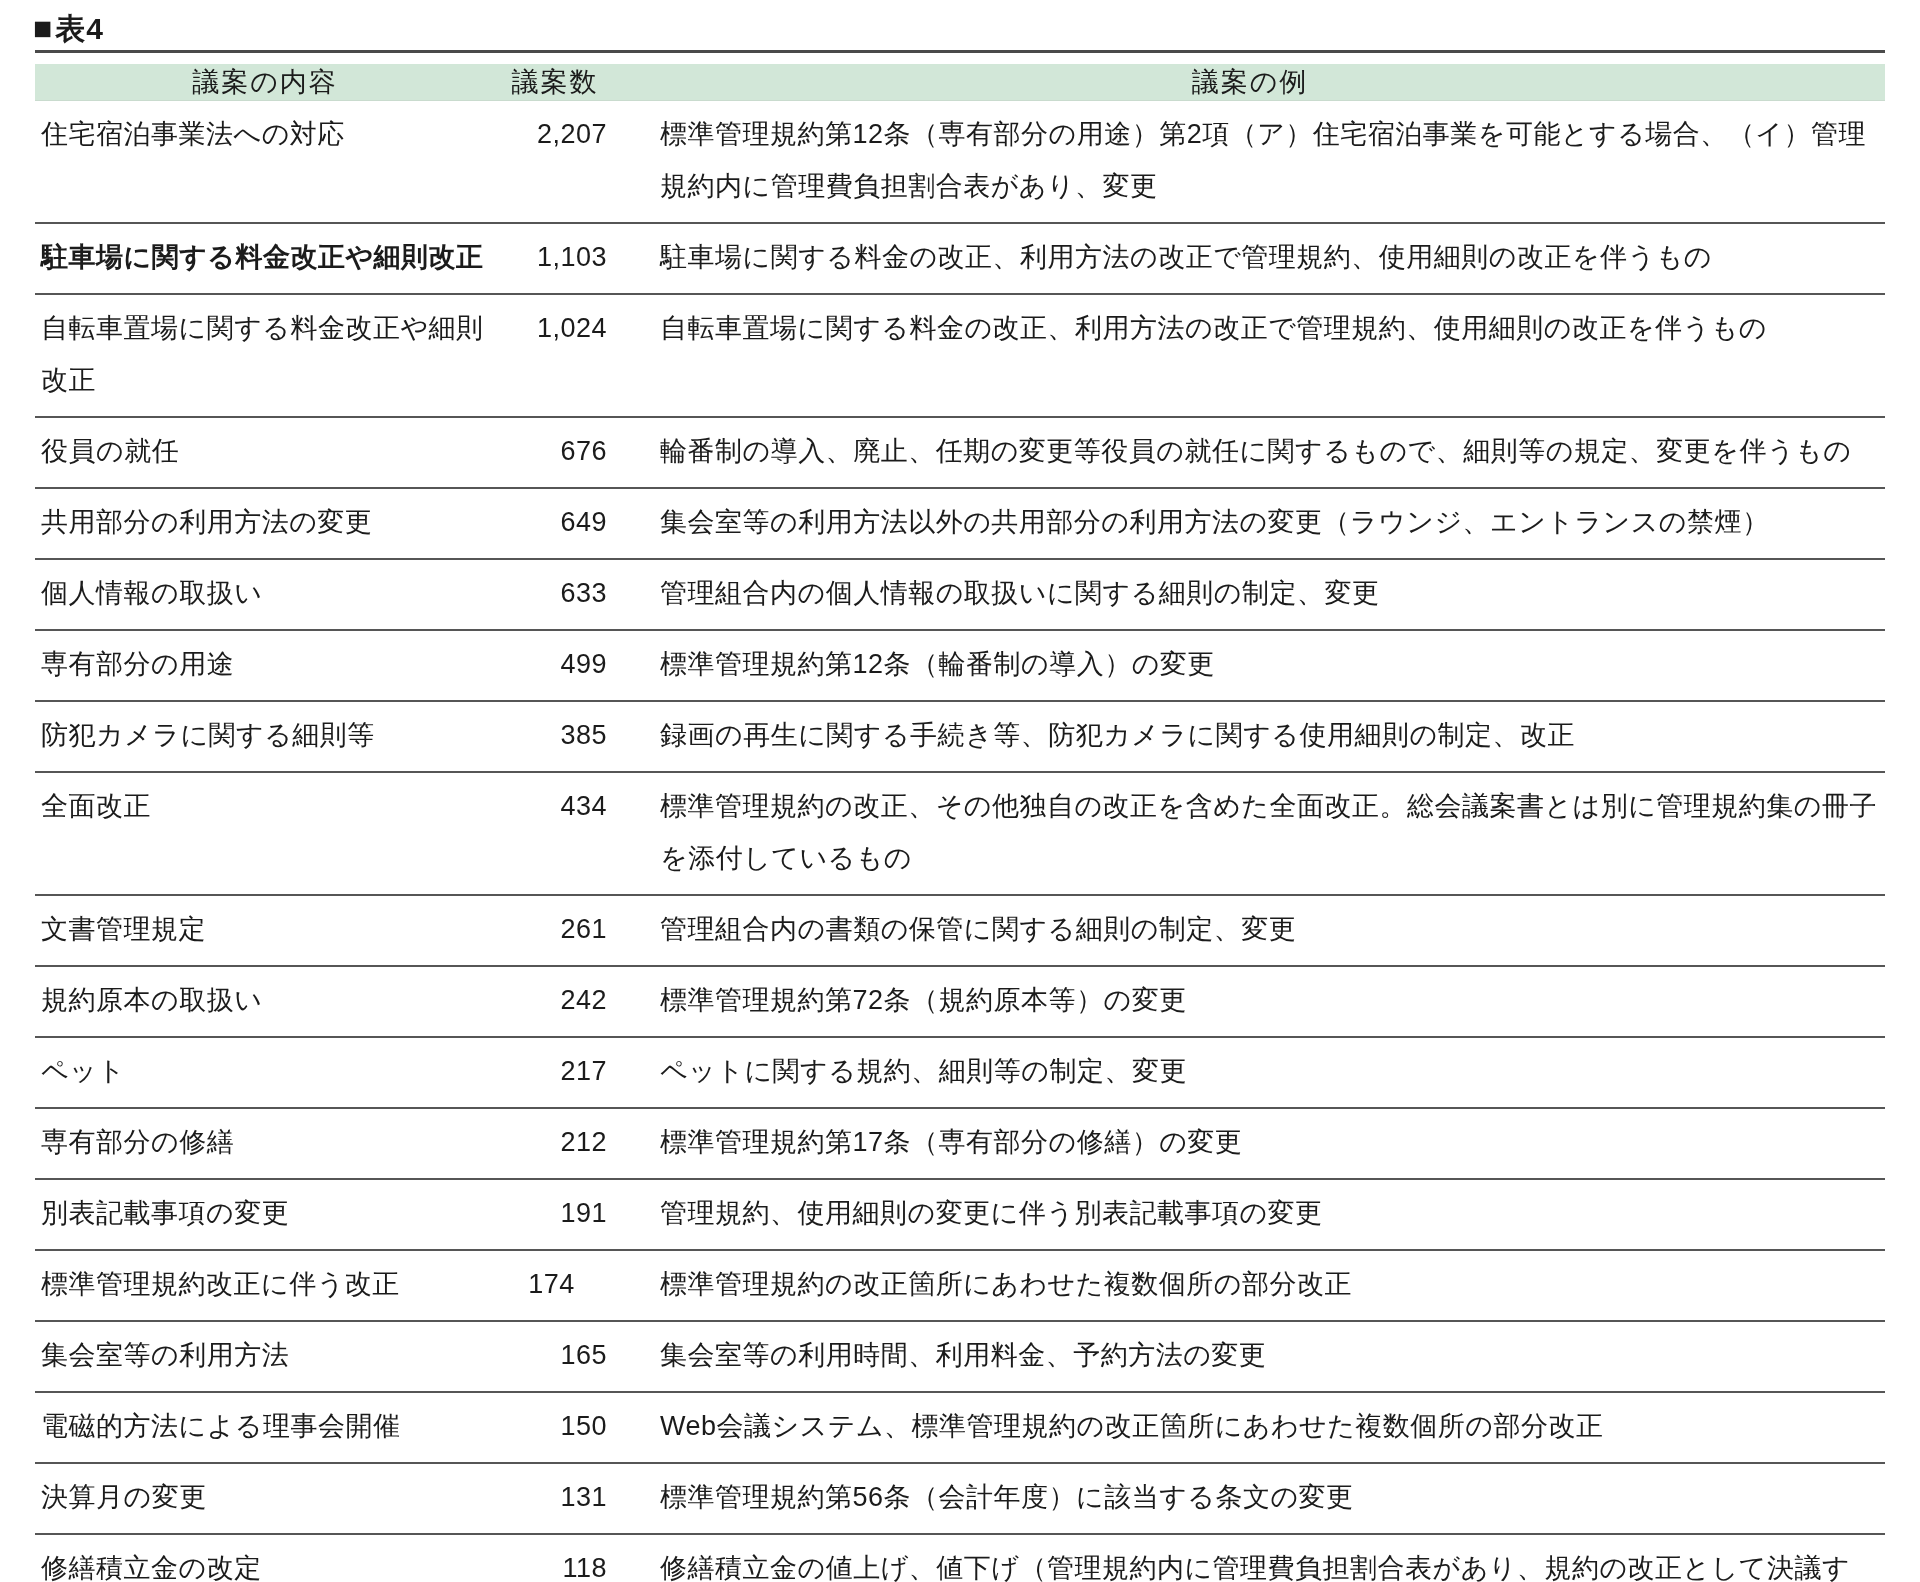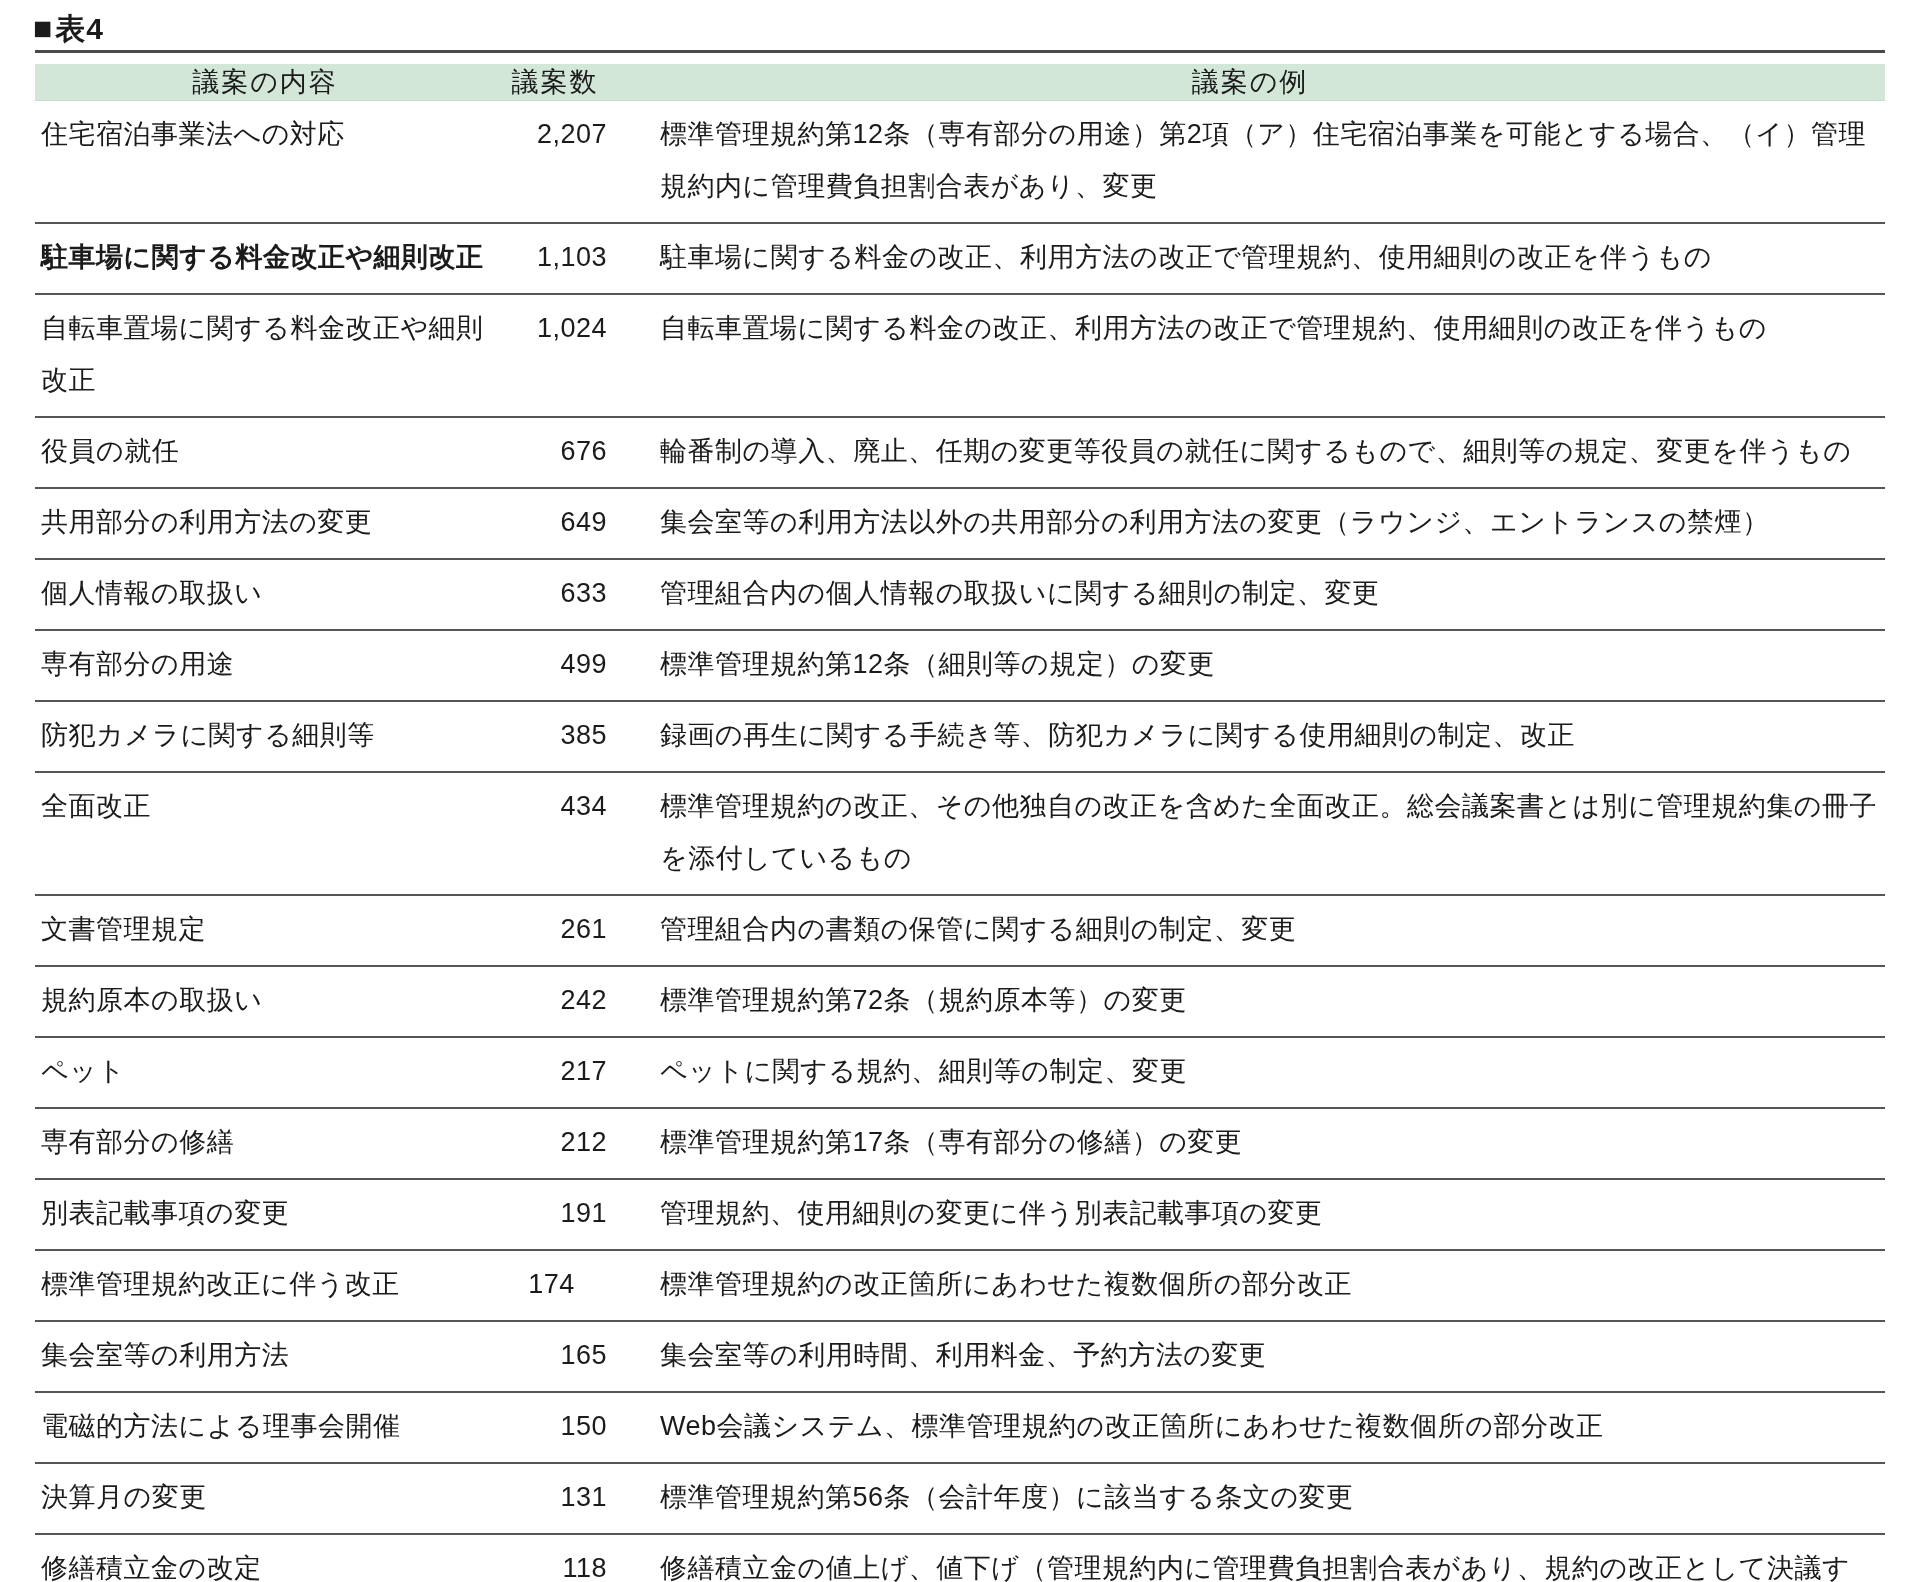--- a/index.html
+++ b/index.html
@@ -140,21 +140,21 @@
     <td class="col-example" style="border-bottom-color: rgb(86, 86, 86);">集会室等の利用方法以外の共用部分の利用方法の変更（ラウンジ、エントランスの禁煙）</td>
   </tr>
         <tr>
     <td class="col-content" style="border-bottom-color: rgb(86, 86, 86);">個人情報の取扱い</td>
     <td class="col-count" style="border-bottom-color: rgb(86, 86, 86);">633</td>
     <td class="col-example" style="border-bottom-color: rgb(86, 86, 86);">管理組合内の個人情報の取扱いに関する細則の制定、変更</td>
   </tr>
         <tr>
     <td class="col-content" style="border-bottom-color: rgb(86, 86, 86);">専有部分の用途</td>
     <td class="col-count" style="border-bottom-color: rgb(86, 86, 86);">499</td>
-    <td class="col-example" style="border-bottom-color: rgb(86, 86, 86);">標準管理規約第12条（細則等の規定）の変更</td>
+    <td class="col-example" style="border-bottom-color: rgb(86, 86, 86);">標準管理規約第12条（輪番制の導入）の変更</td>
   </tr>
         <tr>
     <td class="col-content" style="border-bottom-color: rgb(86, 86, 86);">防犯カメラに関する細則等</td>
     <td class="col-count" style="border-bottom-color: rgb(86, 86, 86);">385</td>
     <td class="col-example" style="border-bottom-color: rgb(86, 86, 86);">録画の再生に関する手続き等、防犯カメラに関する使用細則の制定、改正</td>
   </tr>
         <tr>
     <td class="col-content" style="border-bottom-color: rgb(86, 86, 86);">全面改正</td>
     <td class="col-count" style="border-bottom-color: rgb(86, 86, 86);">434</td>
     <td class="col-example" style="border-bottom-color: rgb(86, 86, 86);">標準管理規約の改正、その他独自の改正を含めた全面改正。総会議案書とは別に管理規約集の冊子を添付しているもの</td>

